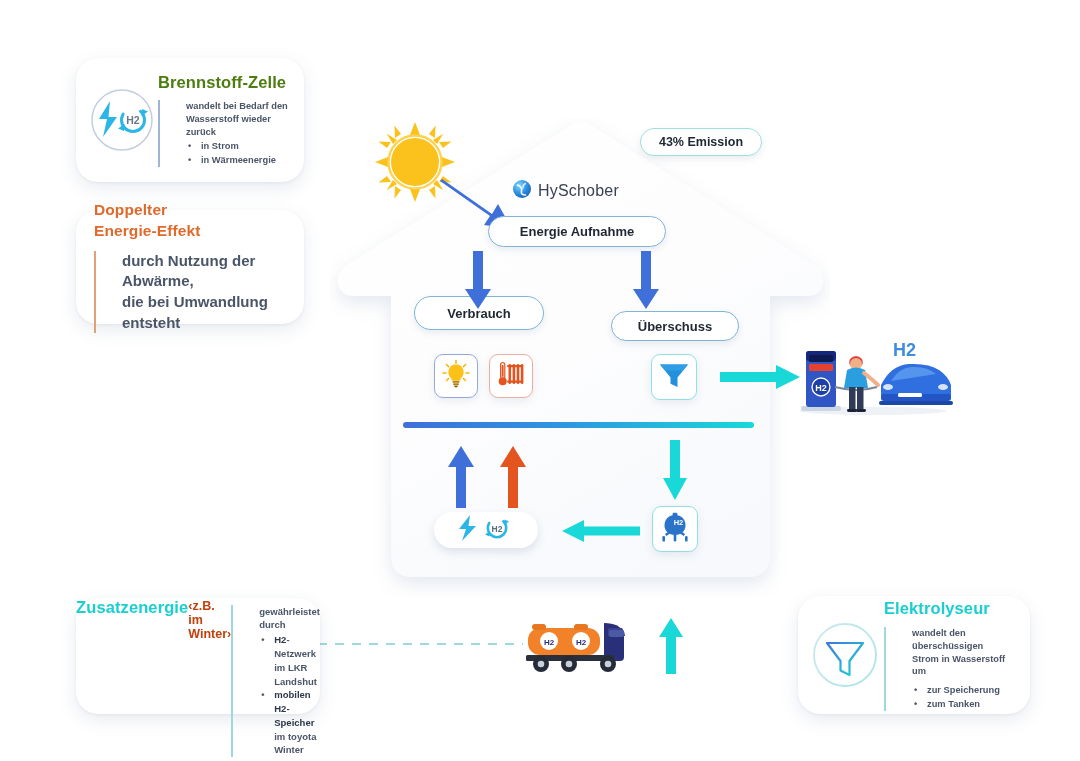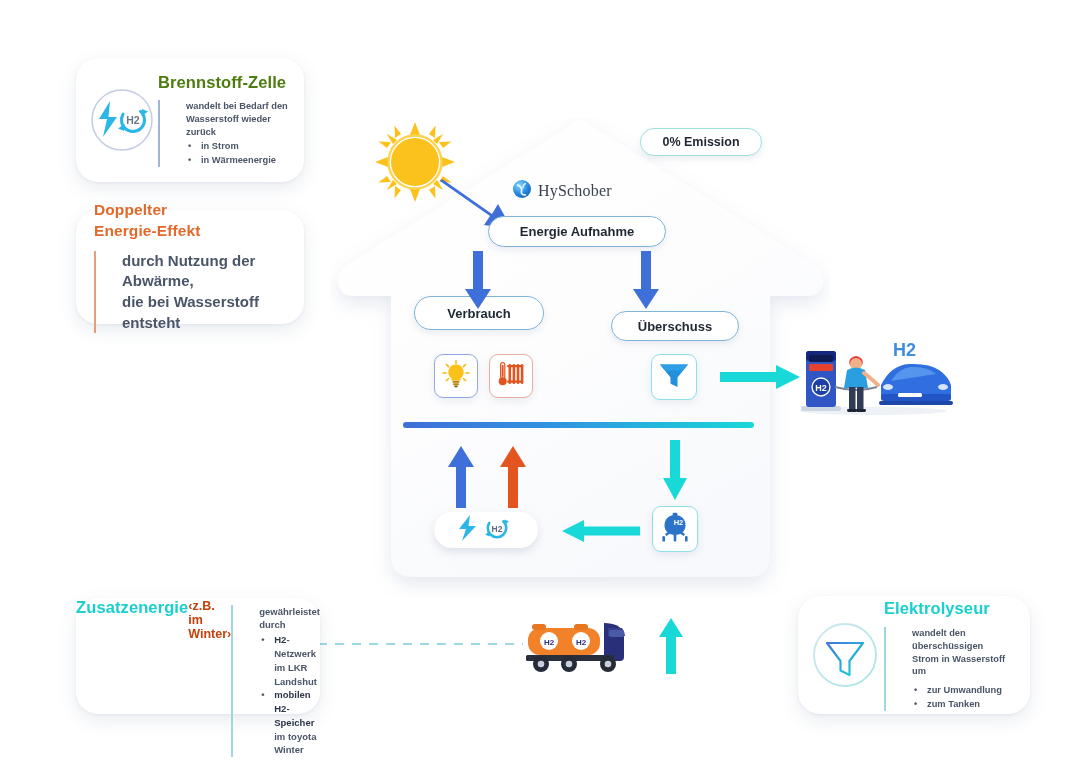--- a/index.html
+++ b/index.html
@@ -114,21 +114,21 @@
   
   #house-divider{
     position:absolute;left:403px;top:422px;width:351px;height:6px;border-radius:3px;
     background:linear-gradient(90deg,#3f6fd8 0%,#2f96e0 45%,#19d8d8 100%);
   }
 
   
   .abs{position:absolute;}
   #sun{left:373px;top:120px;width:84px;height:84px;}
   #logo{left:512px;top:178px;width:126px;height:26px;display:flex;align-items:center;gap:6px;}
-  #logo-text{font-size:16px;color:#3a4250;letter-spacing:.2px;font-family:Liberation Serif, serif;}
+  #logo-text{font-size:16px;color:#3a4250;letter-spacing:.2px;}
   #h2-car-label{left:893px;top:340px;font-size:18px;font-weight:bold;color:#3f8ede;}
   #station{left:795px;top:337px;width:160px;height:80px;}
   #truck{left:518px;top:615px;width:125px;height:60px;}
   #dashline{left:318px;top:643px;width:205px;height:2px;
       background:repeating-linear-gradient(90deg,#9fd7e4 0 9px,transparent 9px 17px);}
 </style>
 </head>
 <body>
 
 <div class="stage">
@@ -209,21 +209,21 @@
           </radialGradient>
         </defs>
         <circle cx="10" cy="10" r="9" fill="url(#globeG)"></circle>
         <path d="M5.5 6 q5 2 4 6 q-1 4 4 4" fill="none" stroke="#ffffff" stroke-width="1.7" stroke-linecap="round" opacity=".92"></path>
         <path d="M13.5 4.5 q-3 1.5 -2.5 4.5" fill="none" stroke="#ffffff" stroke-width="1.4" stroke-linecap="round" opacity=".8"></path>
       </svg>
     </span>
     <span id="logo-text">HySchober</span>
   </div>
 
-  <div class="pill" id="pill-emission">0% Emission</div>
+  <div class="pill" id="pill-emission">43% Emission</div>
 
   <div class="pill" id="pill-aufnahme">Energie Aufnahme</div>
 
   <div class="pill" id="pill-verbrauch">Verbrauch</div>
 
   <div class="pill" id="pill-ueberschuss">Überschuss</div>
 
   <div class="abs" style="left:465px;top:251px;width:26px;height:58px;">
     <svg width="26" height="58" viewBox="0 0 26 58">
       <path d="M8 0 L18 0 L18 38 L26 38 L13 58 L0 38 L8 38 Z" fill="#3f6fd8"></path>
@@ -449,21 +449,21 @@
         </ul>
       </div>
     </div>
   </div>
 
   <div class="card" id="card-doppelter">
     <div class="card-title">Doppelter</div>
     <div class="card-title">Energie-Effekt</div>
     <div class="card-sub">
       <p>durch Nutzung der Abwärme,</p>
-      <p>die bei Wasserstoff entsteht</p>
+      <p>die bei Umwandlung entsteht</p>
     </div>
   </div>
 
   <div class="card" id="card-zusatz">
     <div class="card-title">Zusatzenergie</div>
     <div class="card-title2">‹z.B. im Winter›</div>
     <div class="card-sub">
       <p>gewährleistet durch</p>
       <ul>
         <li><b>H2</b><span>-Netzwerk im LKR Landshut</span></li>
@@ -489,20 +489,20 @@
         <path d="M21 27 h36 L43.5 45 v14 l-9 -4.5 v-9.5 Z" fill="none" stroke="url(#funGrad)" stroke-width="2.2" stroke-linejoin="round"></path>
         <path d="M24.5 33.5 h29" fill="none" stroke="url(#funGrad)" stroke-width="2.2"></path>
       </svg>
     </div>
     <div class="card-body">
       <div class="card-title">Elektrolyseur</div>
       <div class="card-sub">
         <p>wandelt den überschüssigen</p>
         <p>Strom in Wasserstoff um</p>
         <ul style="margin-top:6px;">
-          <li>zur Umwandlung</li>
+          <li>zur Speicherung</li>
           <li>zum Tanken</li>
         </ul>
       </div>
     </div>
   </div>
 
 </div>
 
 </body></html>

